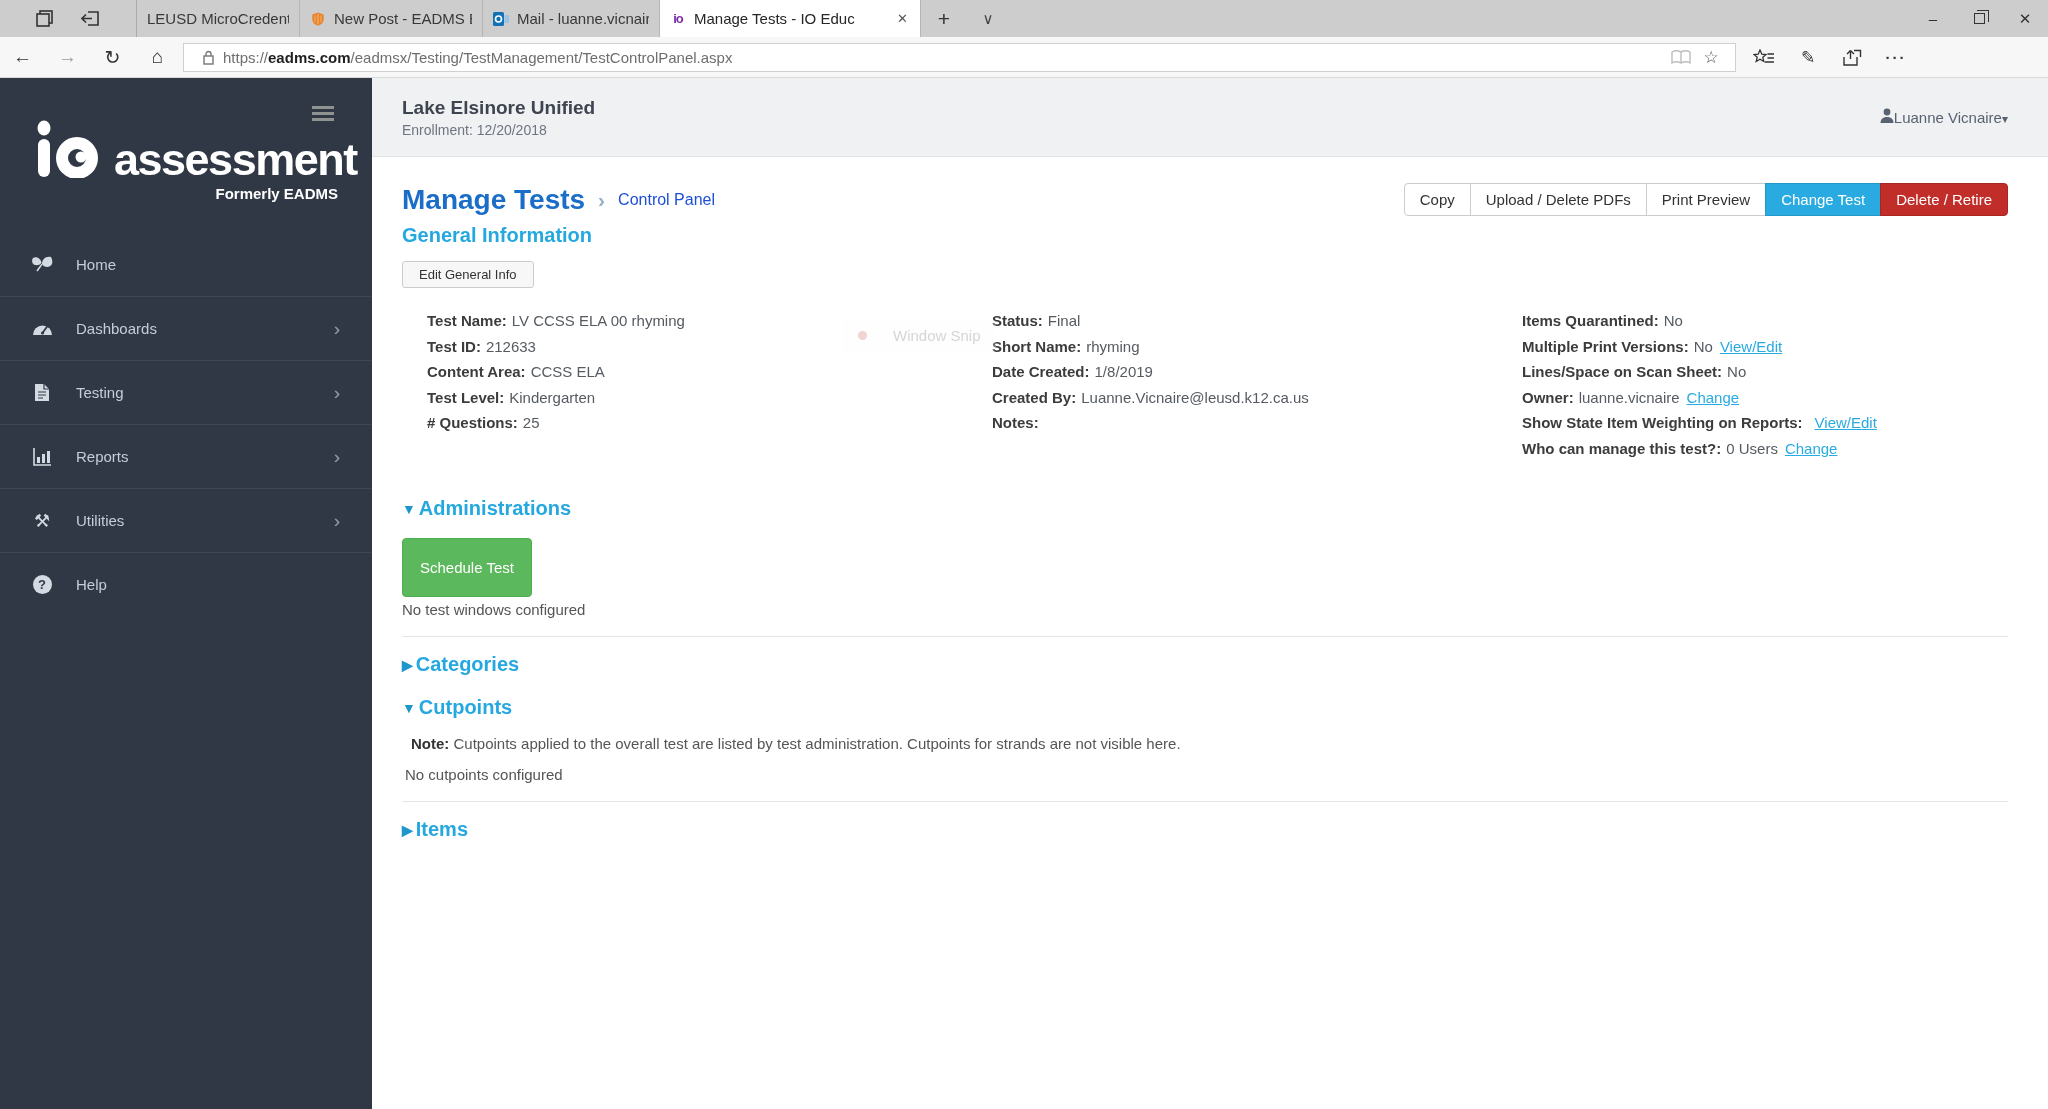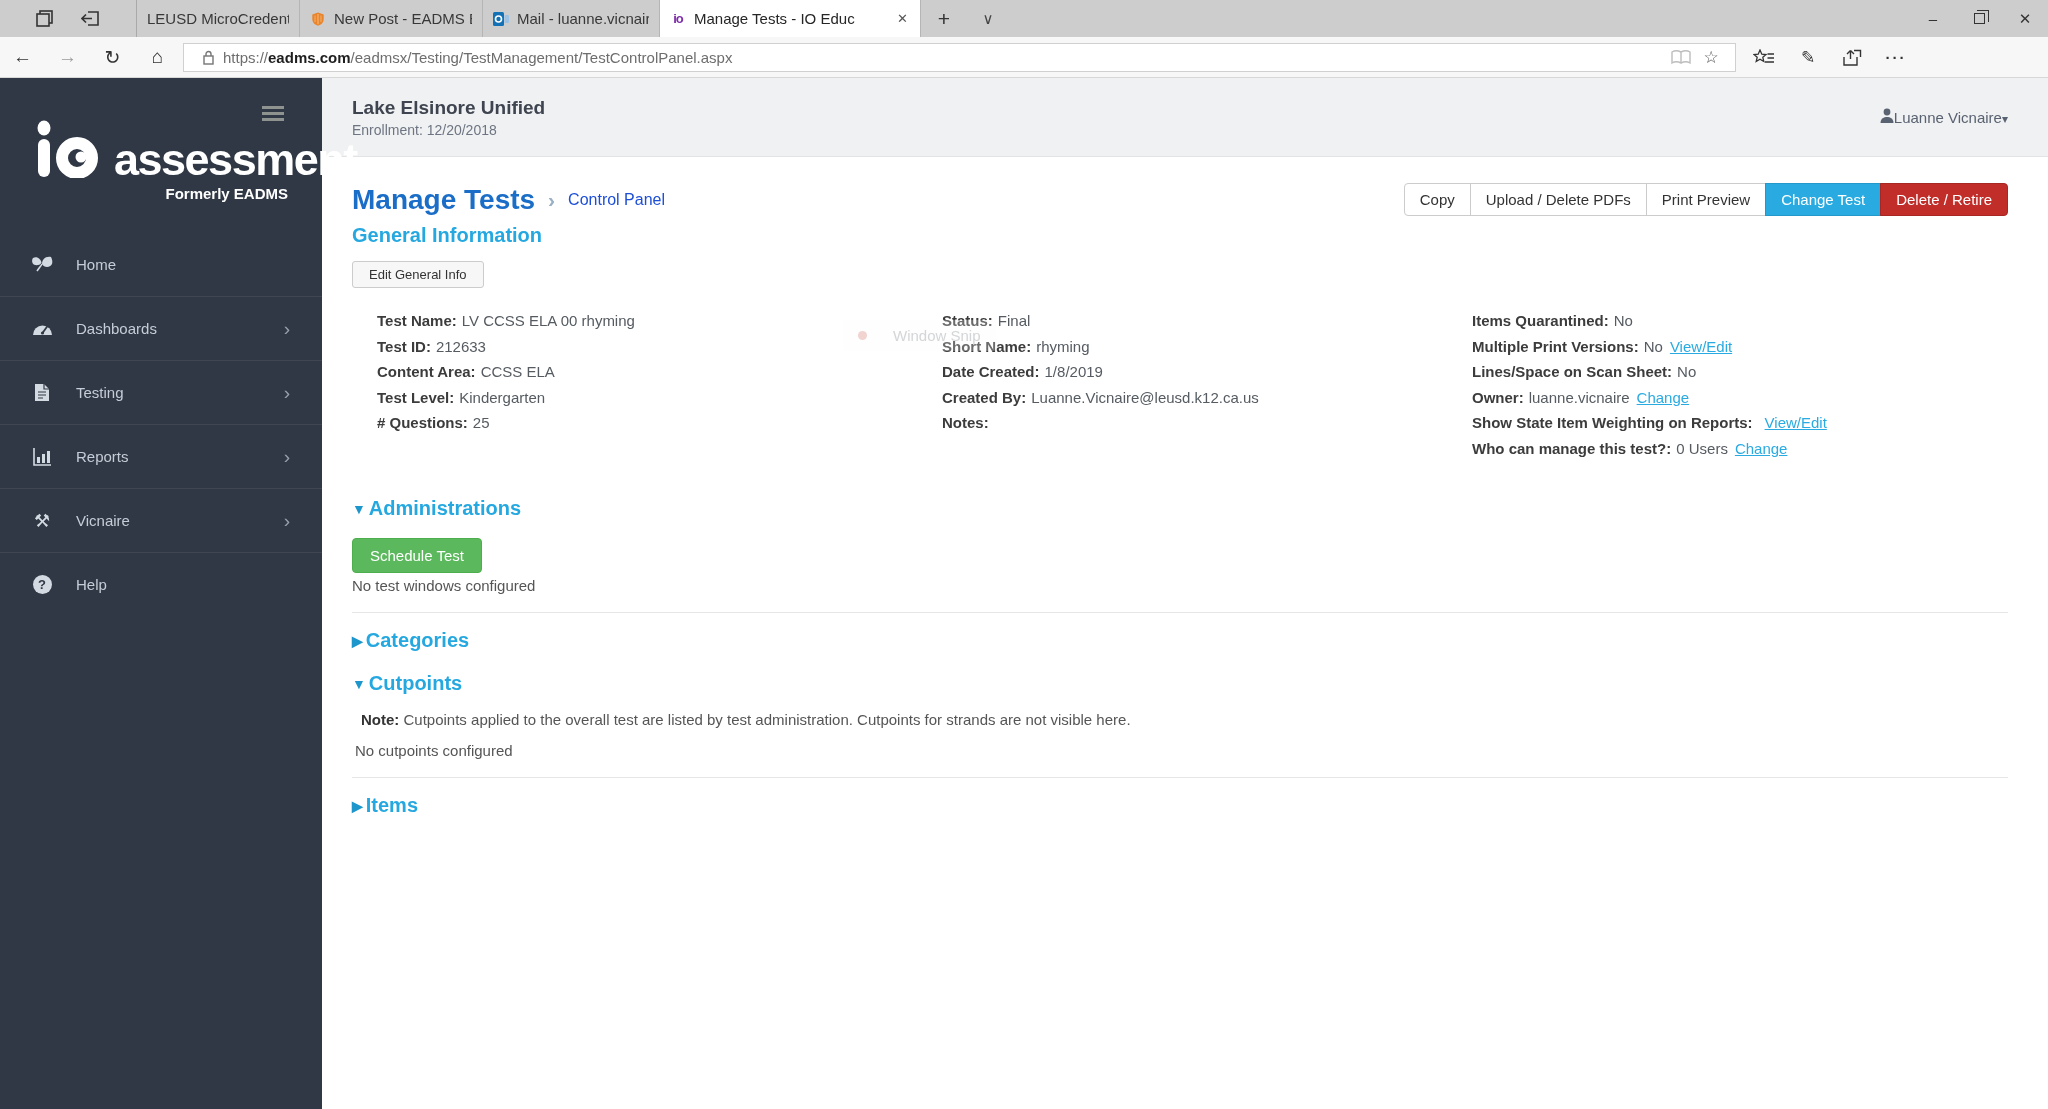--- a/index.html
+++ b/index.html
@@ -34,21 +34,21 @@
   .url-text b{color:#1f1f1f}
   .url-box .spacer{flex:1}
   .urlicon{display:flex;align-items:center;justify-content:center;width:30px}
   .star-glyph{font-size:17px;color:#555}
   .addr-actions{display:flex;align-items:center;margin-left:6px}
   .actbtn{width:44px;display:flex;align-items:center;justify-content:center;font-size:17px;color:#333}
   .more-glyph{font-weight:700;letter-spacing:2px;font-size:15px}
 
   
   .app{display:flex;height:1031px}
-  .sidebar{width:322px;background:#303845;flex-shrink:0;position:relative;color:#c6cdd8}
+  .sidebar{width:372px;background:#303845;flex-shrink:0;position:relative;color:#c6cdd8}
   .burger{position:absolute;top:28px;right:38px;width:22px;cursor:pointer}
   .burger i{display:block;height:3px;background:#8f938f;margin-bottom:3px}
   .logo{padding:42px 34px 0 36px}
   .logo-row{display:flex;align-items:flex-end;gap:14px}
   .logo-word{font-size:45px;font-weight:700;color:#fff;letter-spacing:-1.5px;line-height:1}
   .tagline{text-align:right;color:#fff;font-size:15px;font-weight:600;margin-top:3px}
   .nav{margin-top:30px}
   .nav-item{height:64px;display:flex;align-items:center;padding:0 32px 0 28px;font-size:15px;cursor:pointer;border-top:1px solid rgba(255,255,255,.08)}
   .nav-item:first-child{border-top:none}
   .nav-item .ico{width:28px;display:flex;justify-content:center;margin-right:20px;font-size:18px;color:#d4dae2}
@@ -78,21 +78,21 @@
   .sec-h .tri{font-size:14px;margin-right:3px;color:#1d96cc}
   .gi-head{margin-top:8px}
   .btn-sm{font-family:inherit;font-size:13px;padding:5px 16px;border:1px solid #ccc;border-radius:3px;background:#f7f7f7;color:#333;margin-top:14px;cursor:pointer}
 
   .info-grid{display:grid;grid-template-columns:565px 530px 1fr;padding-left:25px;margin-top:20px}
   .irow{font-size:15px;line-height:25.5px;color:#555b61;white-space:nowrap}
   .irow b{color:#3c3c3c;margin-right:5px}
   .irow a{color:#29abe2;margin-left:7px;text-decoration:underline;cursor:pointer}
 
   .sec-admin{margin-top:36px}
-  .btn-green{font-family:inherit;font-size:15px;padding:8px 17px;border:1px solid #4cae4c;border-radius:4px;background:#5cb85c;color:#fff;margin-top:18px;cursor:pointer}
+  .btn-green{font-family:inherit;font-size:15px;padding:20px 17px;border:1px solid #4cae4c;border-radius:4px;background:#5cb85c;color:#fff;margin-top:18px;cursor:pointer}
   .empty{font-size:15px;color:#555;margin-top:4px}
   hr{border:none;border-top:1px solid #e6e6e6;margin:18px 0 0}
   .sec-cat{margin-top:16px}
   .sec-cut{margin-top:20px}
   .note{font-size:15px;color:#555;padding-left:9px;margin-top:16px}
   .note b{color:#333}
   .cut-empty{margin-top:14px;padding-left:3px}
   .sec-items{margin-top:16px}
 
   .ghost{position:absolute;left:843px;top:320px;display:flex;align-items:center;gap:26px;
@@ -273,21 +273,21 @@
               <rect x="9" y="6" width="3" height="9" fill="#d4dae2"></rect>
               <rect x="14" y="3" width="3" height="12" fill="#d4dae2"></rect>
             </svg>
         </span>
         <span>Reports</span>
         <span class="chev">›</span>
       </div>
 
       <div class="nav-item">
         <span class="ico">⚒</span>
-        <span>Vicnaire</span>
+        <span>Utilities</span>
         <span class="chev">›</span>
       </div>
 
       <div class="nav-item">
         <span class="ico">
             <span class="qcircle">?</span>
           </span>
         <span>Help</span>
       </div>
     </div>

